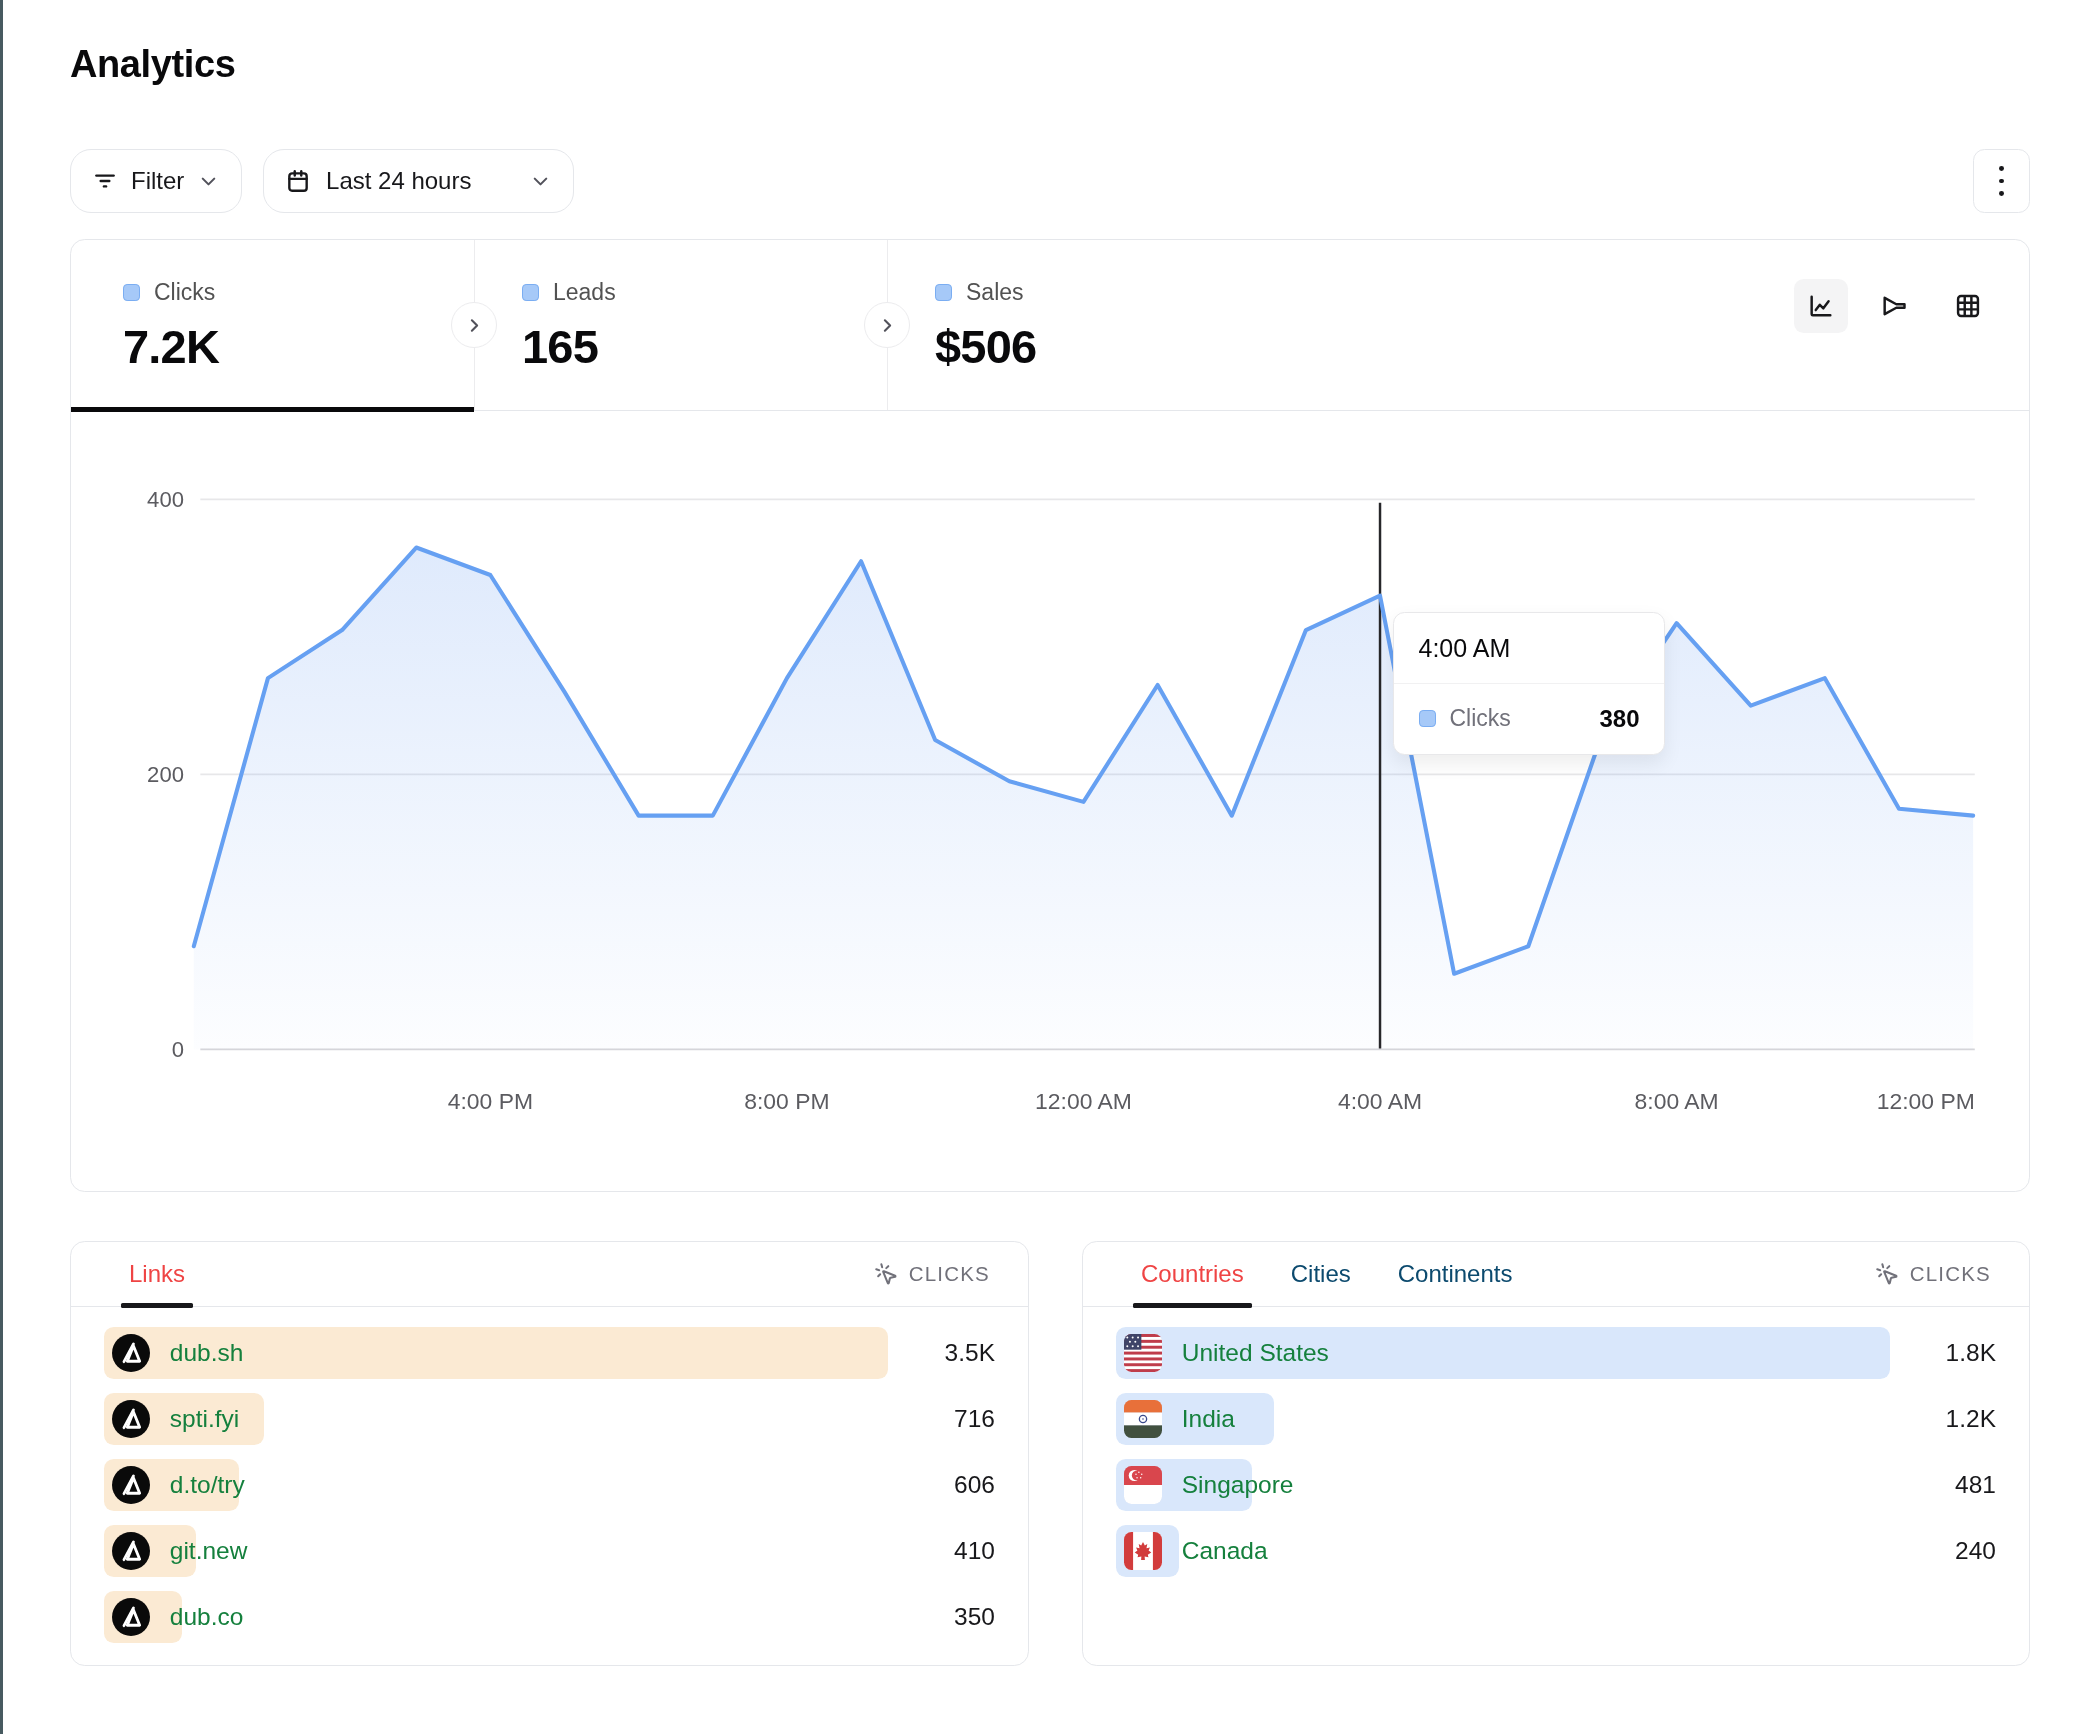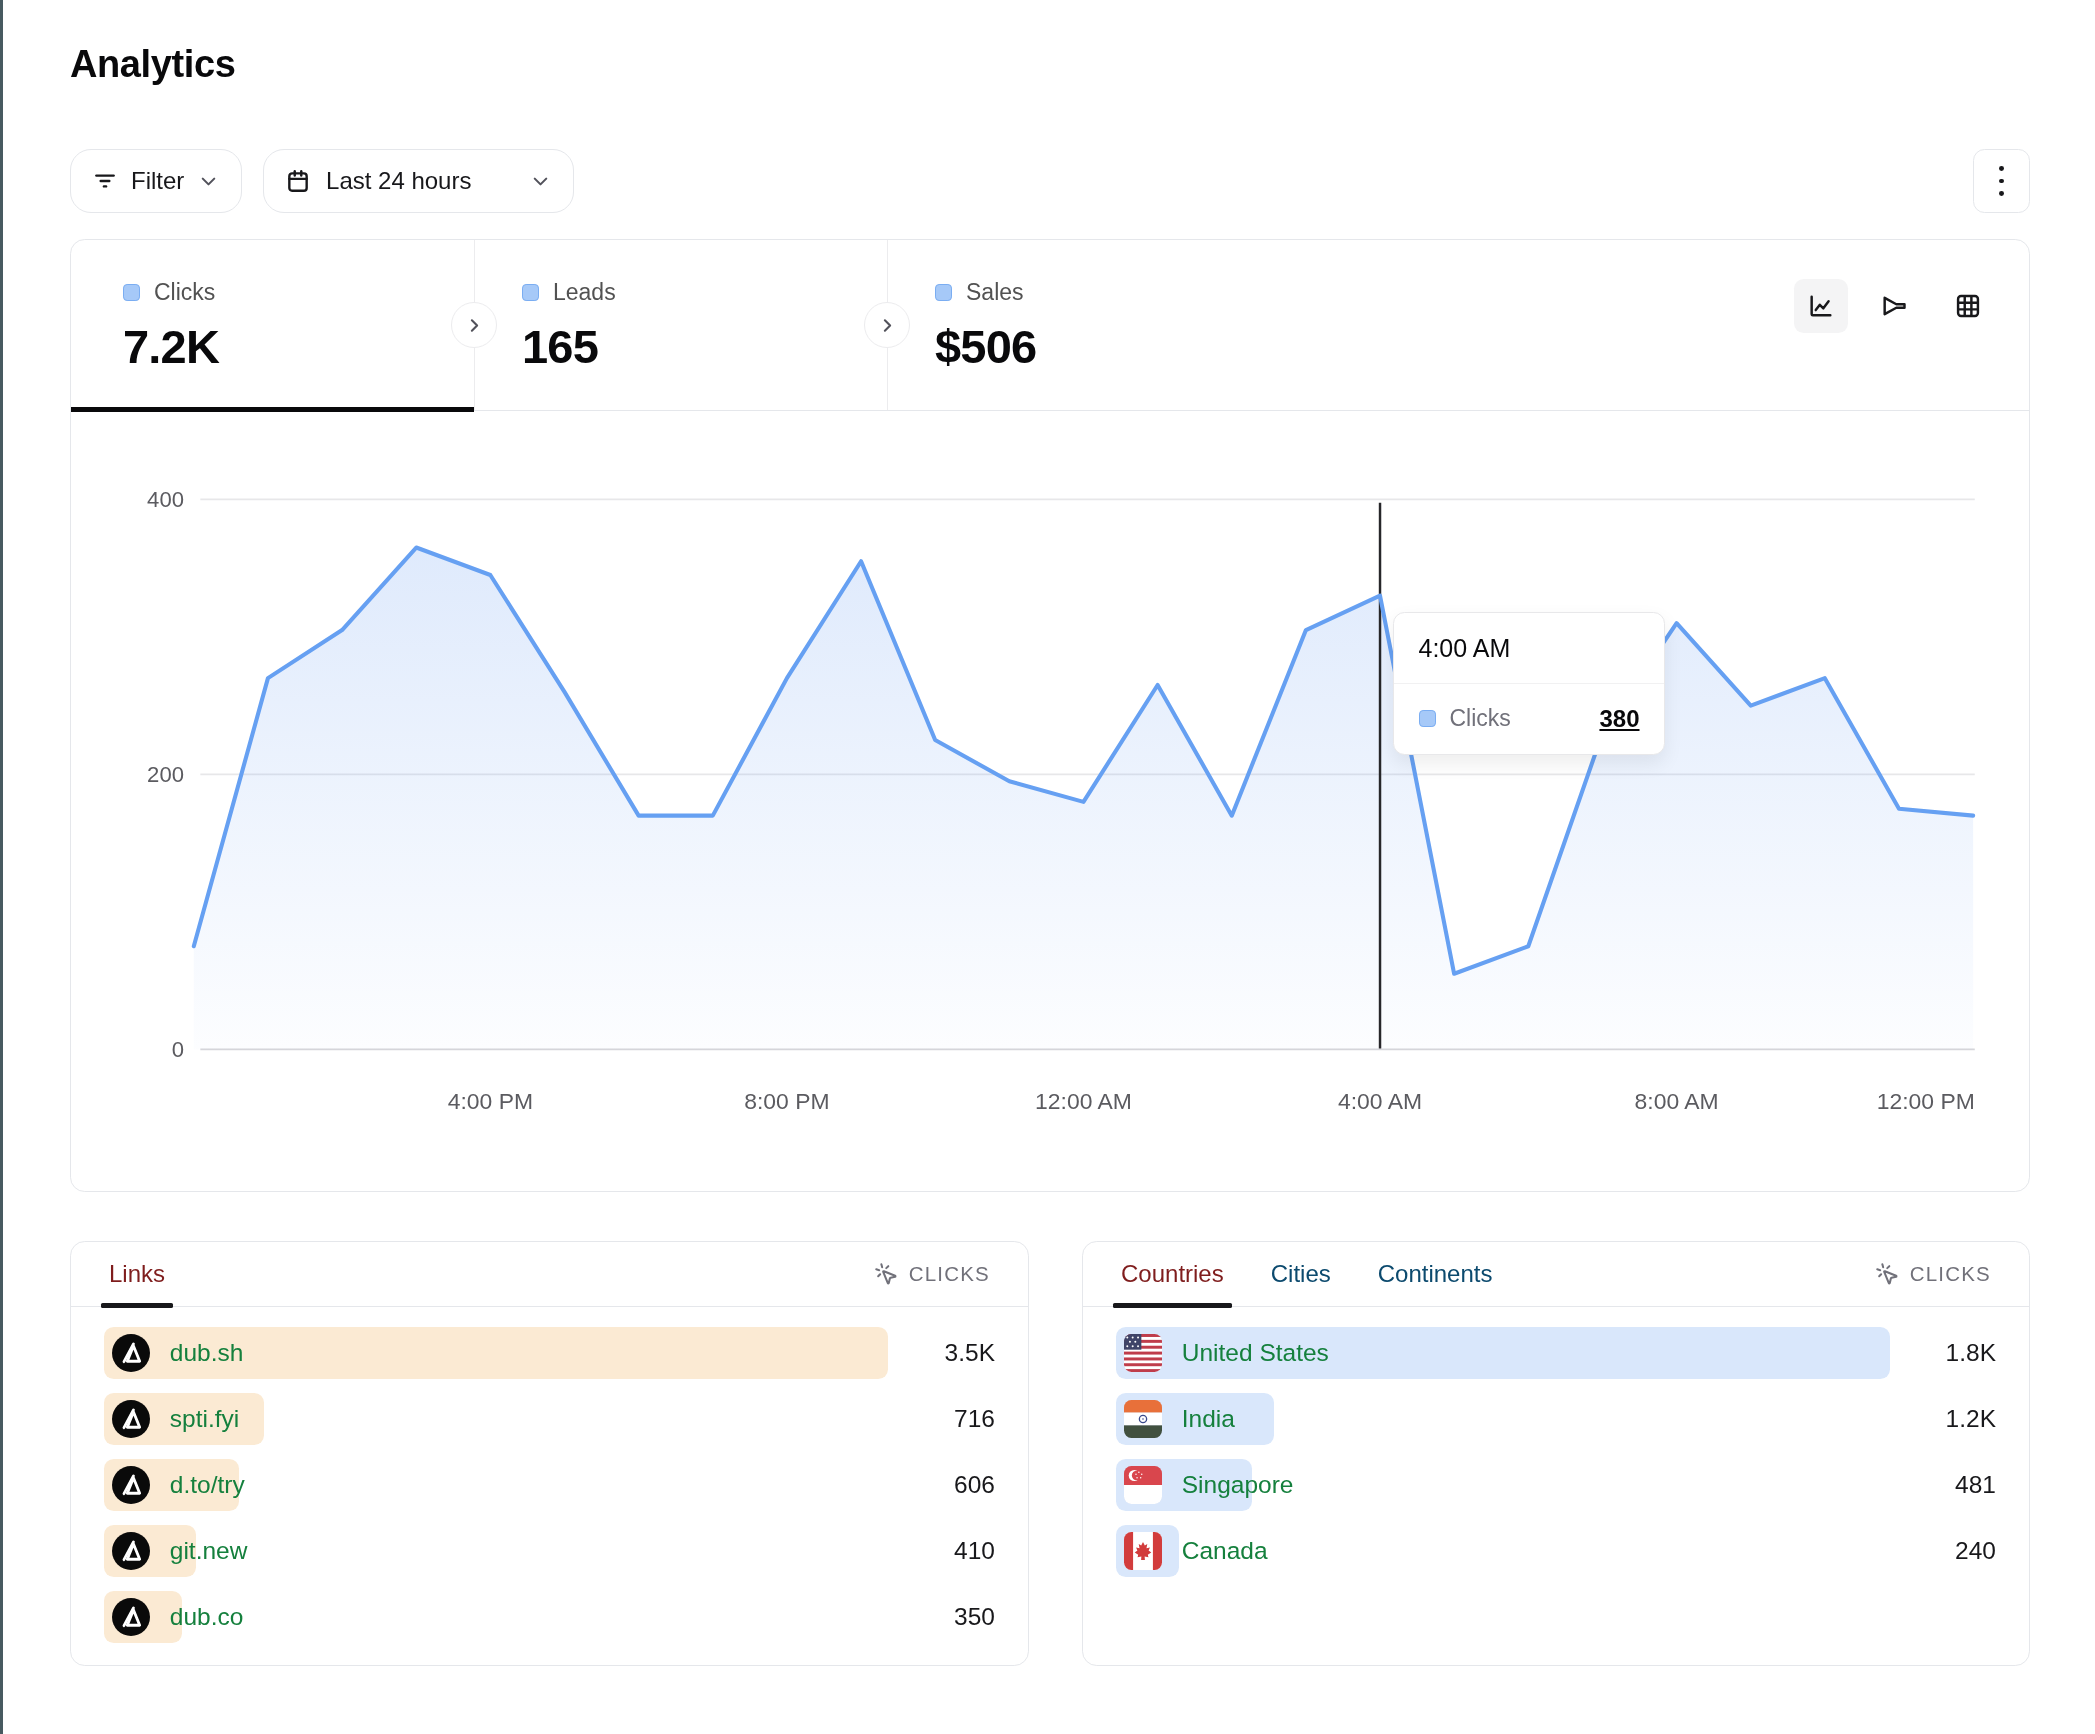--- a/index.html
+++ b/index.html
@@ -41,30 +41,30 @@
     background: transparent; border: none; color: #18181b; cursor: pointer; }
   .tool-btn.active { background: #f4f4f5; }
 
   .chart-wrap { position: relative; height: 780px; }
   .chart-wrap svg.chart { display: block; }
   .tooltip { position: absolute; left: 1322px; top: 201px; width: 272px; background: #fff; border: 1.6px solid #e8e8ea;
     border-radius: 11.5px; box-shadow: 0 8.2px 19.6px rgba(0,0,0,0.07); z-index: 5; }
   .tooltip-header { padding: 21px 24.5px 19.6px; font-size: 25px; color: #09090b; }
   .tooltip-row { border-top: 1.6px solid #f1f1f2; padding: 21px 24.5px; display: flex; align-items: center; gap: 14px;
     font-size: 23px; color: #71717a; }
-  .tooltip-value { margin-left: auto; font-weight: 700; color: #09090b; font-size: 24px; text-decoration: underline; }
+  .tooltip-value { margin-left: auto; font-weight: 700; color: #09090b; font-size: 24px; }
 
   .bottom-row { display: flex; margin-top: 49px; gap: 53px; }
   .panel { border: 1.6px solid #e5e7eb; border-radius: 14.7px; background: #fff; height: 425px; overflow: hidden; }
   .panel-links { width: 959px; }
   .panel-countries { width: 948px; }
   .panel-header { height: 65px; border-bottom: 1.6px solid #e5e7eb; display: flex; align-items: stretch; padding: 0 38px; }
   .tabs { display: flex; gap: 47px; }
   .tab { display: flex; align-items: center; font-size: 24px; color: #0c4a6e; position: relative; cursor: pointer; }
-  .tab.active { color: #7f1d1d; }
+  .tab.active { color: #ef4444; margin-left: 20px; }
   .tab.active::after { content: ""; position: absolute; left: -8.2px; right: -8.2px; bottom: -1.6px; height: 4.9px;
     background: #18181b; border-radius: 1.6px; }
   .metric { margin-left: auto; display: flex; align-items: center; gap: 10.6px; color: #71717a; font-size: 20.5px;
     letter-spacing: 1.2px; font-weight: 500; }
   .panel-body { padding: 19.6px 33px 0; }
   .row { height: 52px; margin-bottom: 14px; position: relative; display: flex; align-items: center; }
   .bar { position: absolute; left: 0; top: 0; height: 52px; border-radius: 9.8px; }
   .row-main { position: relative; display: flex; align-items: center; gap: 19.6px; padding-left: 8.2px; z-index: 1; }
   .logo-wrap { width: 38px; height: 38px; display: flex; }
   .flag-wrap { width: 38px; height: 38px; border-radius: 7.4px; overflow: hidden; box-shadow: inset 0 0 0 0.8px rgba(0,0,0,0.06); display: flex; }

